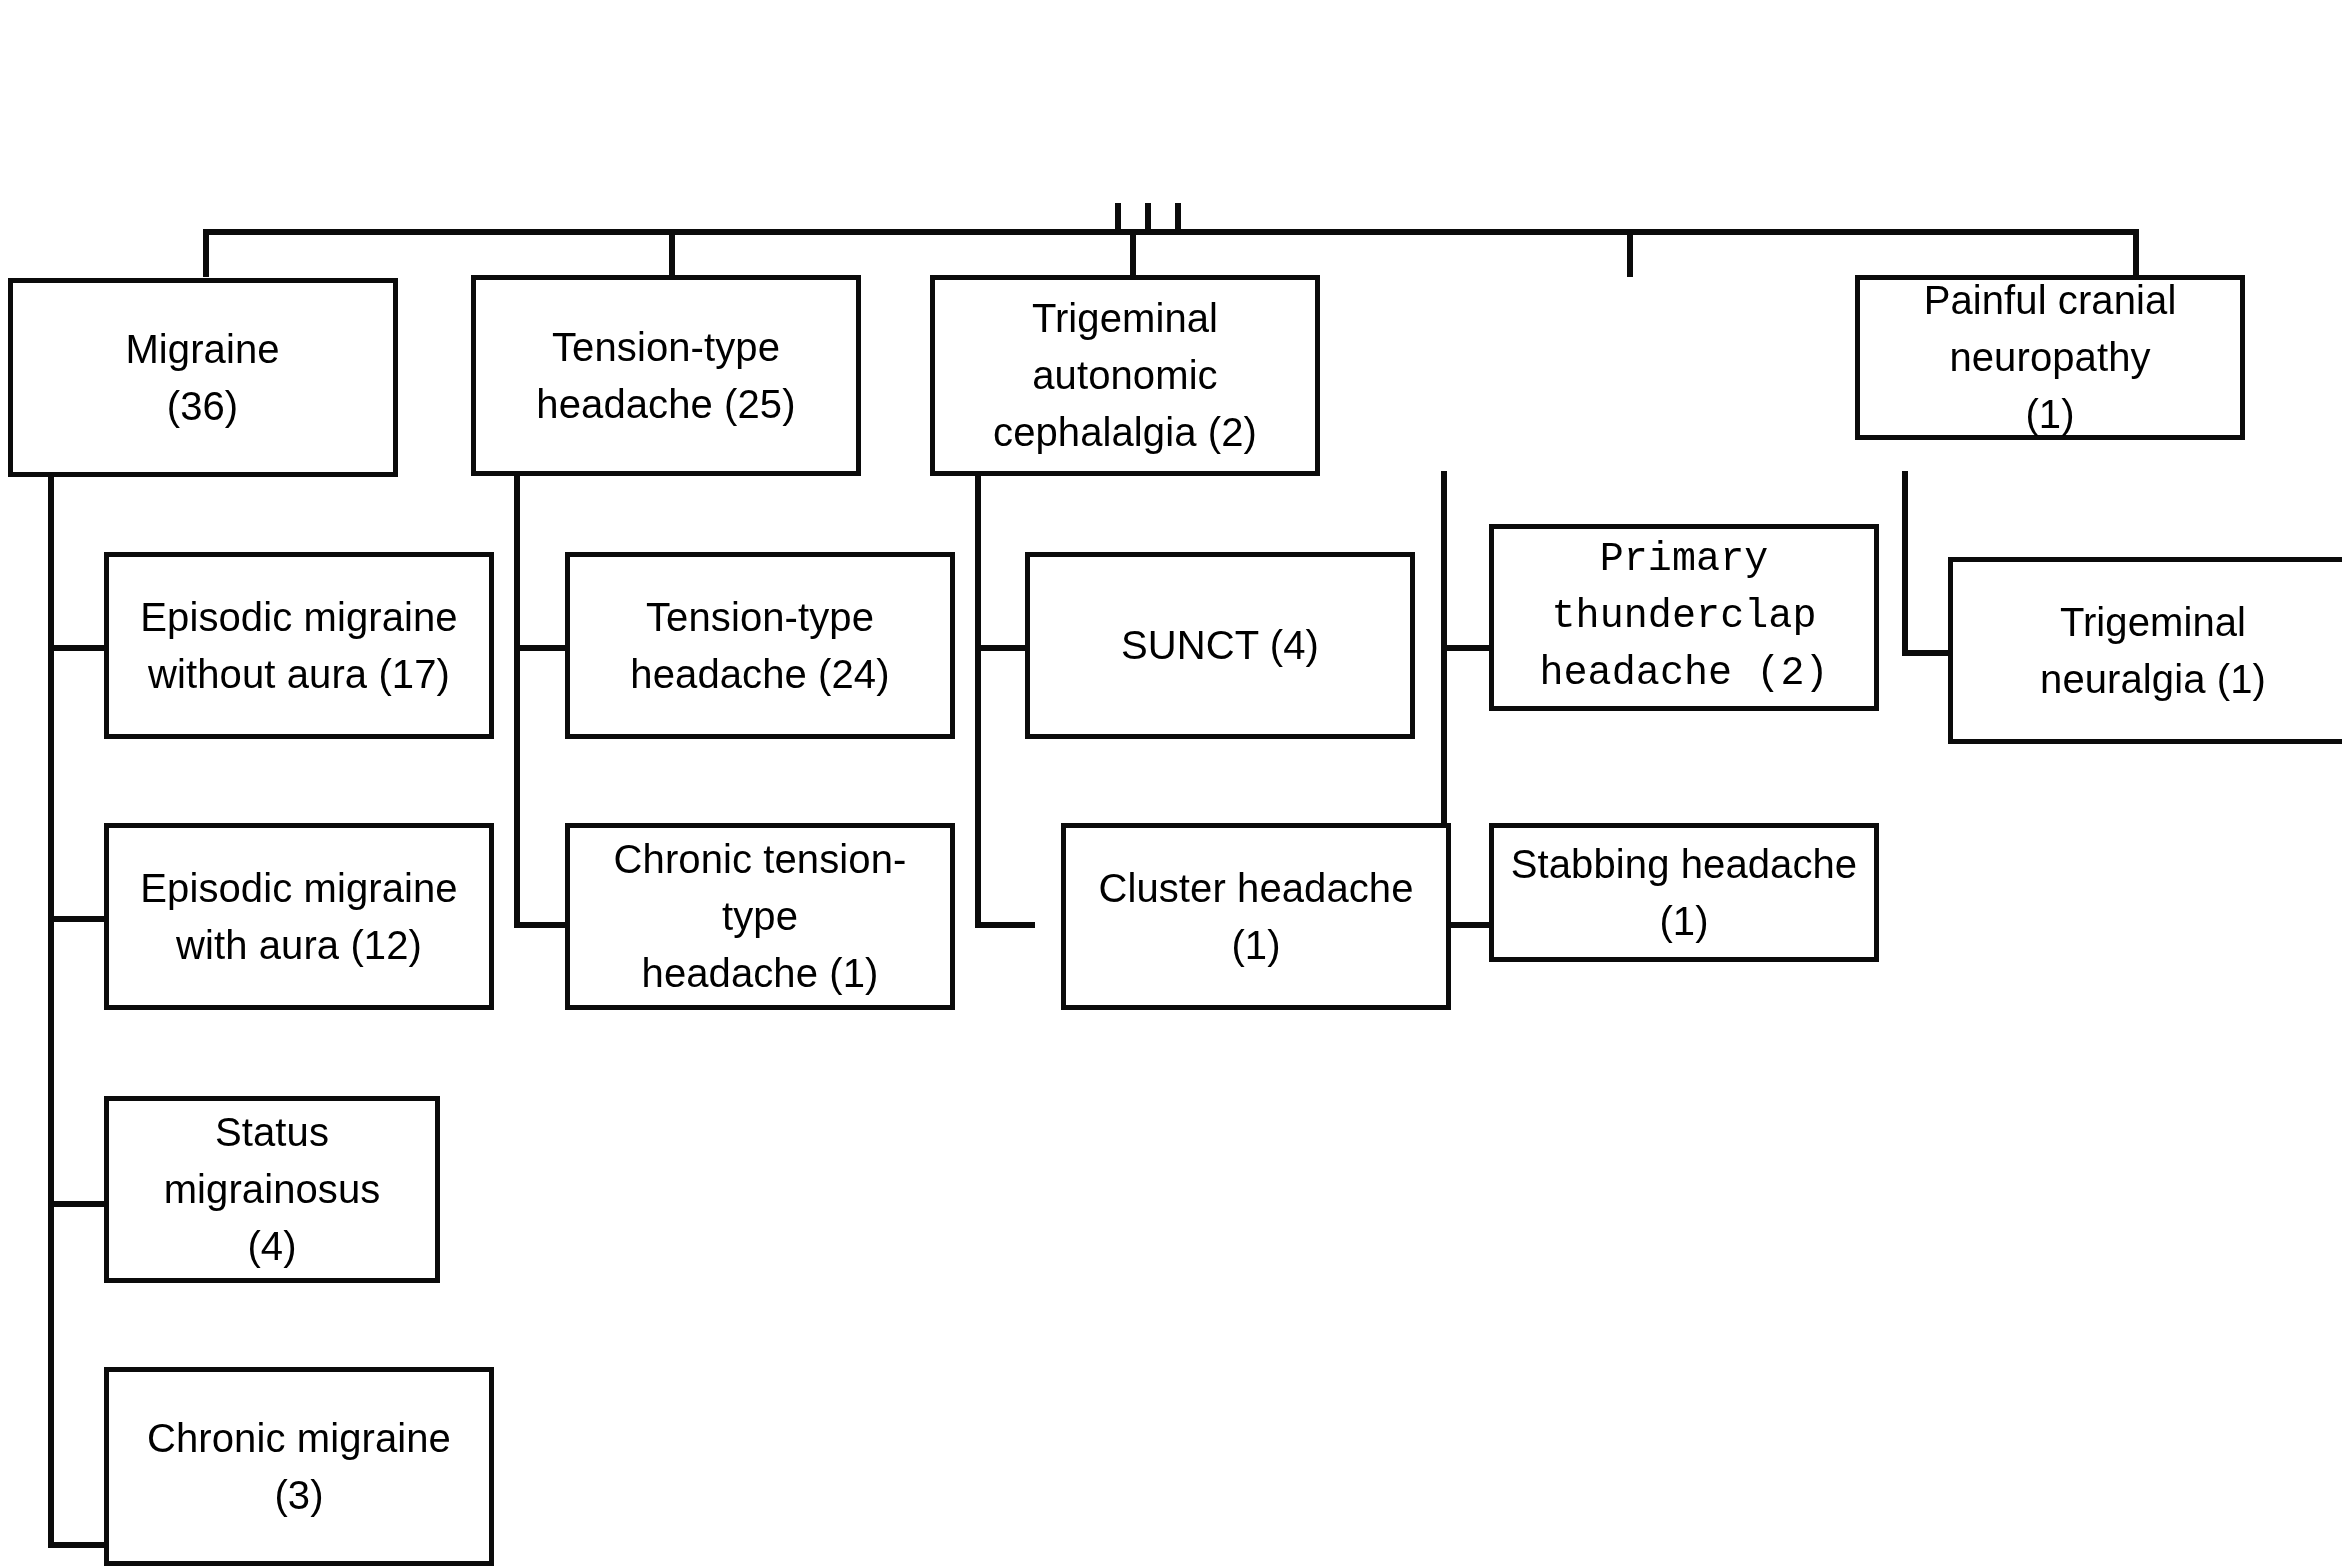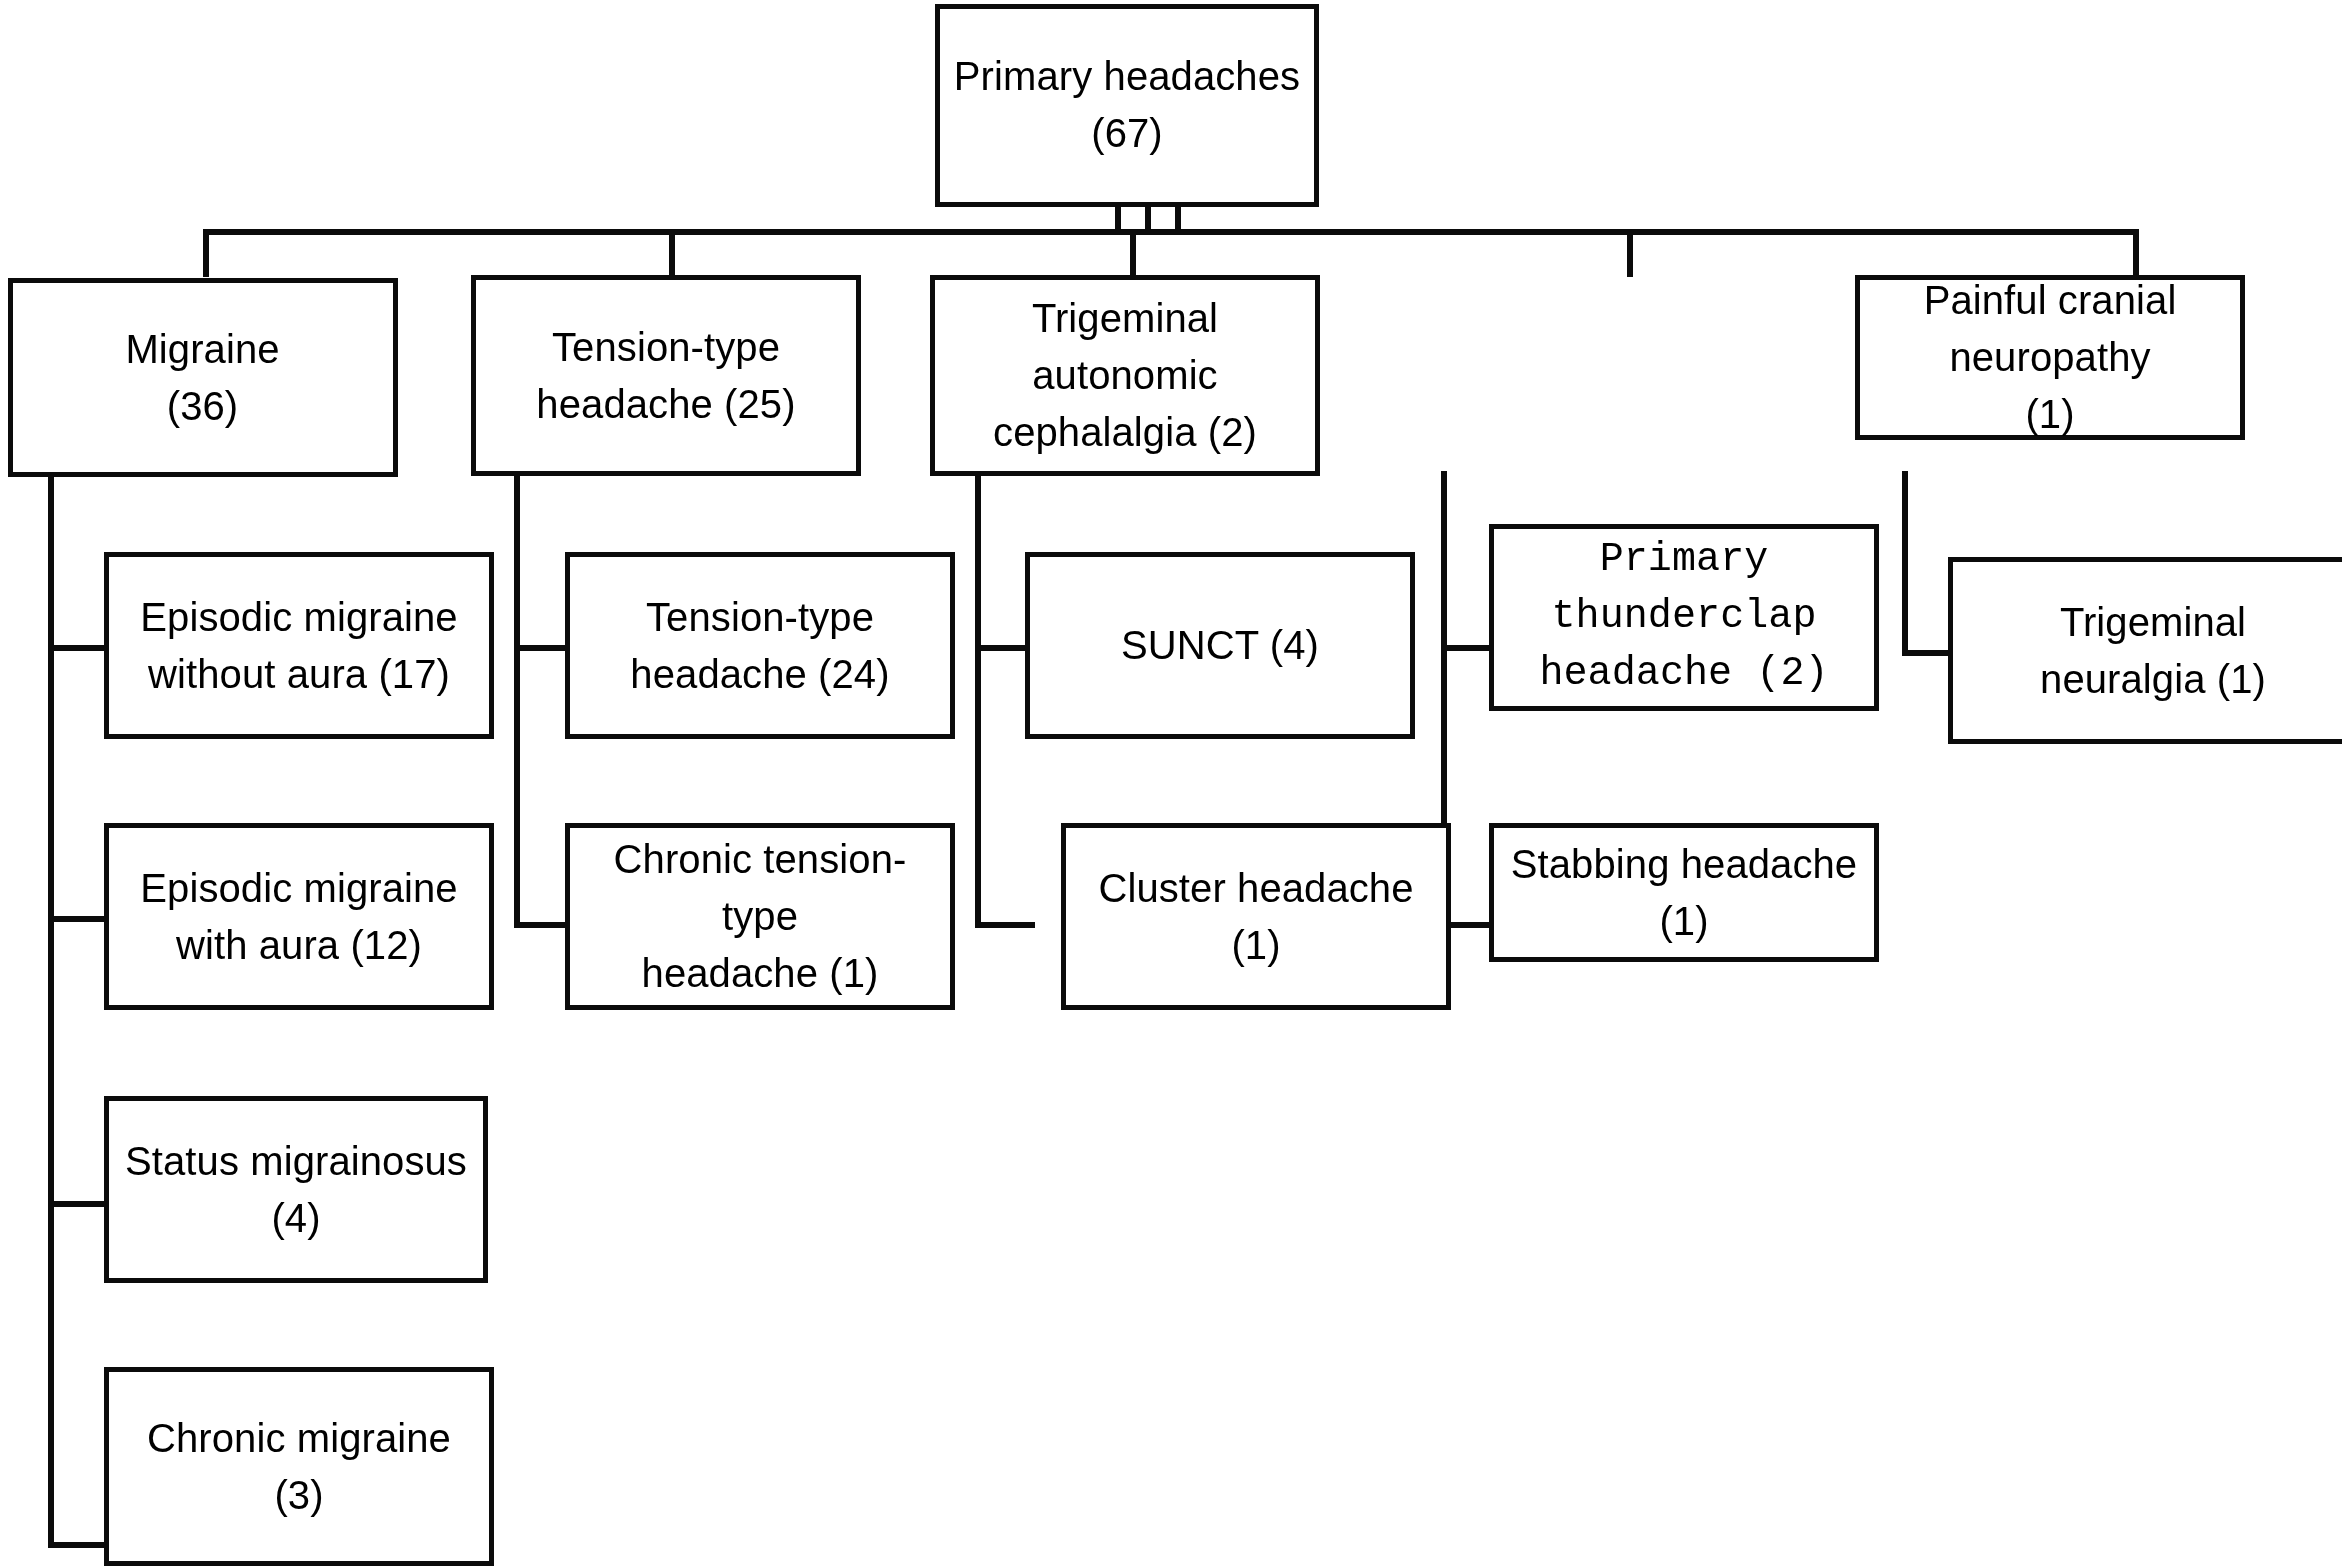--- a/index.html
+++ b/index.html
@@ -77,24 +77,20 @@
   <div class="line h" style="left:975px; top:645px; width:60px;"></div>
   <div class="line h" style="left:975px; top:922px; width:60px;"></div>
 
   <div class="line v" style="left:1441px; top:471px; height:457px;"></div>
   <div class="line h" style="left:1441px; top:645px; width:60px;"></div>
   <div class="line h" style="left:1441px; top:922px; width:60px;"></div>
 
   <div class="line v" style="left:1902px; top:471px; height:185px;"></div>
   <div class="line h" style="left:1902px; top:650px; width:58px;"></div>
 
-  <div class="node" style="left:935px; top:3.7px; width:384px; height:203px;">
-    <span class="label">Primary headaches
-(67)</span>
-  </div>
 
   <div class="node" style="left:7.5px; top:278px; width:390px; height:199px;">
     <span class="label">Migraine
 (36)</span>
   </div>
 
   <div class="node" style="left:471px; top:275px; width:390px; height:201px;">
     <span class="label">Tension-type
 headache (25)</span>
   </div>
@@ -115,21 +111,21 @@
   <div class="node" style="left:104px; top:552px; width:390px; height:187px;">
     <span class="label">Episodic migraine
 without aura (17)</span>
   </div>
 
   <div class="node" style="left:104px; top:823px; width:390px; height:187px;">
     <span class="label">Episodic migraine
 with aura (12)</span>
   </div>
 
-  <div class="node" style="left:104px; top:1096px; width:384px; height:187px;">
+  <div class="node" style="left:104px; top:1096px; width:336px; height:187px;">
     <span class="label">Status migrainosus
 (4)</span>
   </div>
 
   <div class="node" style="left:104px; top:1367px; width:390px; height:199px;">
     <span class="label">Chronic migraine (3)</span>
   </div>
 
   <div class="node" style="left:565px; top:552px; width:390px; height:187px;">
     <span class="label">Tension-type

